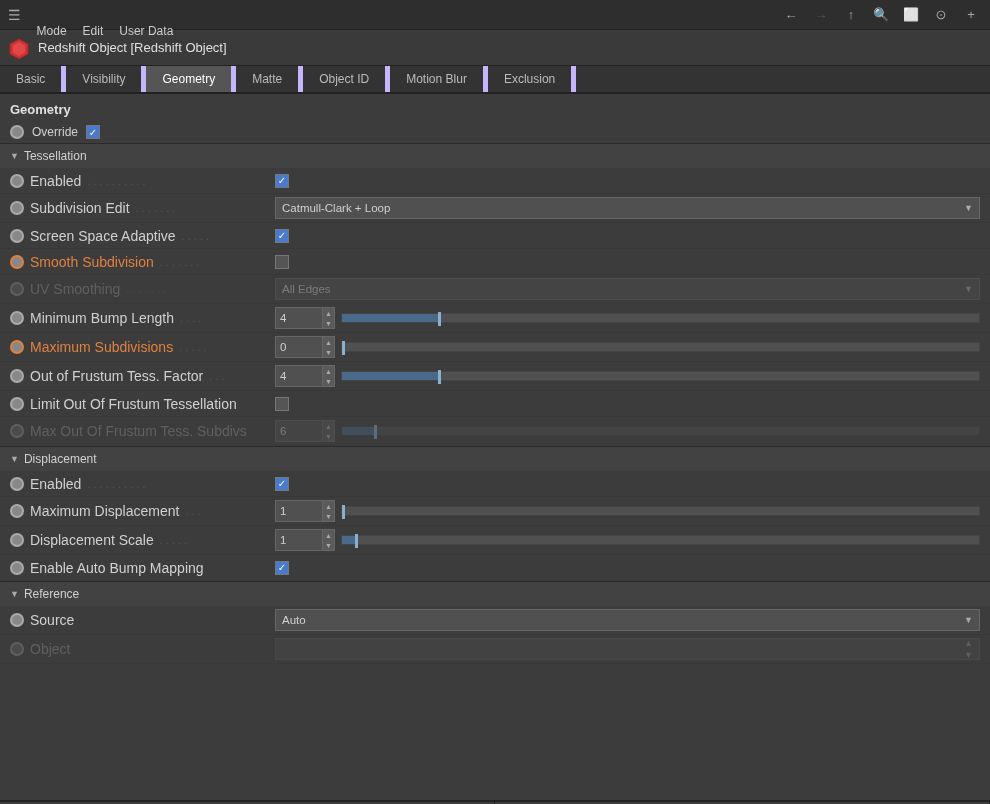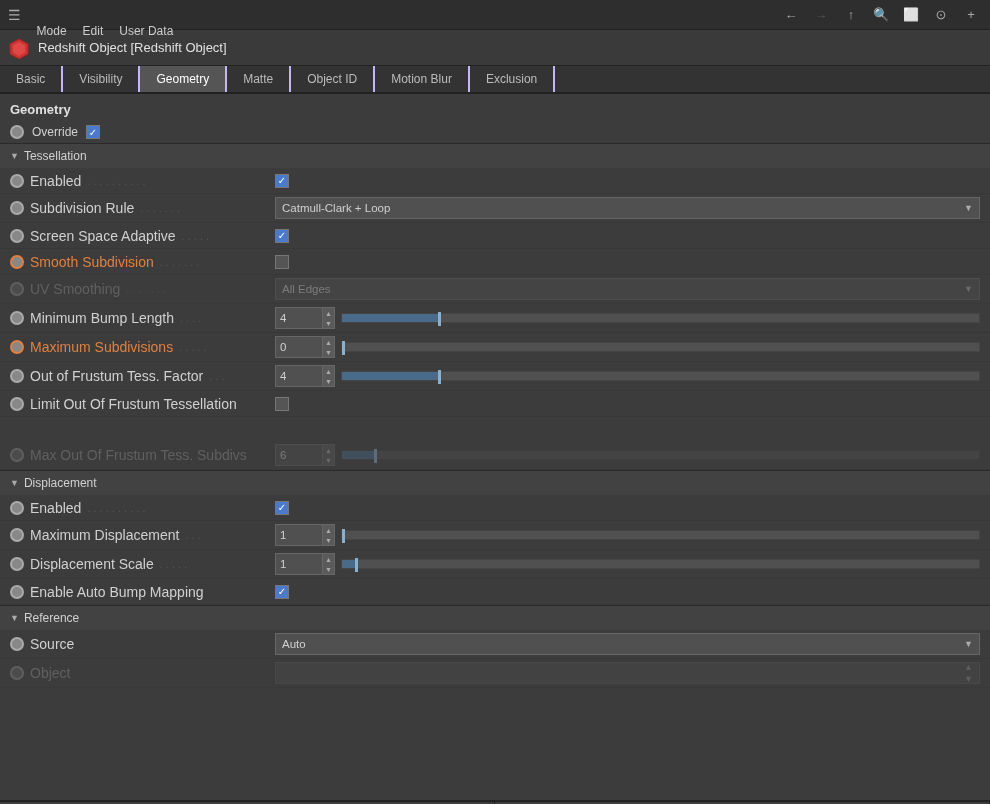--- a/index.html
+++ b/index.html
@@ -78,21 +78,21 @@
     .tabs-row {
       display: flex;
       background: #333;
       border-bottom: 2px solid #222;
     }
     .tab {
       padding: 6px 16px;
       cursor: pointer;
       color: #bbb;
       font-size: 12px;
-      border-right: 2px solid #c4b5fd;
+      border-right: 5px solid #c4b5fd;
     }
     .tab.active {
       background: #555;
       color: #fff;
     }
 
     
     .content {
       background: #3c3c3c;
       padding: 0;
@@ -370,21 +370,21 @@
       <span class="dots">. . . . . . . . . .</span>
     </div>
     <div class="prop-control">
       <div class="cb checked"></div>
     </div>
   </div>
 
   <div class="prop-row">
     <div class="prop-label">
       <div class="radio-circle active"></div>
-      <span class="prop-label-text">Subdivision Rule</span>
+      <span class="prop-label-text">Subdivision Edit</span>
       <span class="dots">. . . . . . .</span>
     </div>
     <div class="prop-control">
       <div class="dropdown">
         <span>Catmull-Clark + Loop</span>
         <span class="dropdown-arrow">▼</span>
       </div>
     </div>
   </div>
 
@@ -490,21 +490,21 @@
   <div class="prop-row">
     <div class="prop-label">
       <div class="radio-circle active"></div>
       <span class="prop-label-text">Limit Out Of Frustum Tessellation</span>
     </div>
     <div class="prop-control">
       <div class="cb"></div>
     </div>
   </div>
 
-  <div class="prop-row" style="opacity:0.6;margin-top:24px;">
+  <div class="prop-row" style="opacity:0.6;">
     <div class="prop-label">
       <div class="radio-circle"></div>
       <span class="prop-label-text muted">Max Out Of Frustum Tess. Subdivs</span>
     </div>
     <div class="prop-control">
       <div class="num-row" style="opacity:0.7;">
         <span class="num-val">6</span>
         <div class="spin-col">
           <div class="spin-up">▲</div>
           <div class="spin-dn">▼</div>

